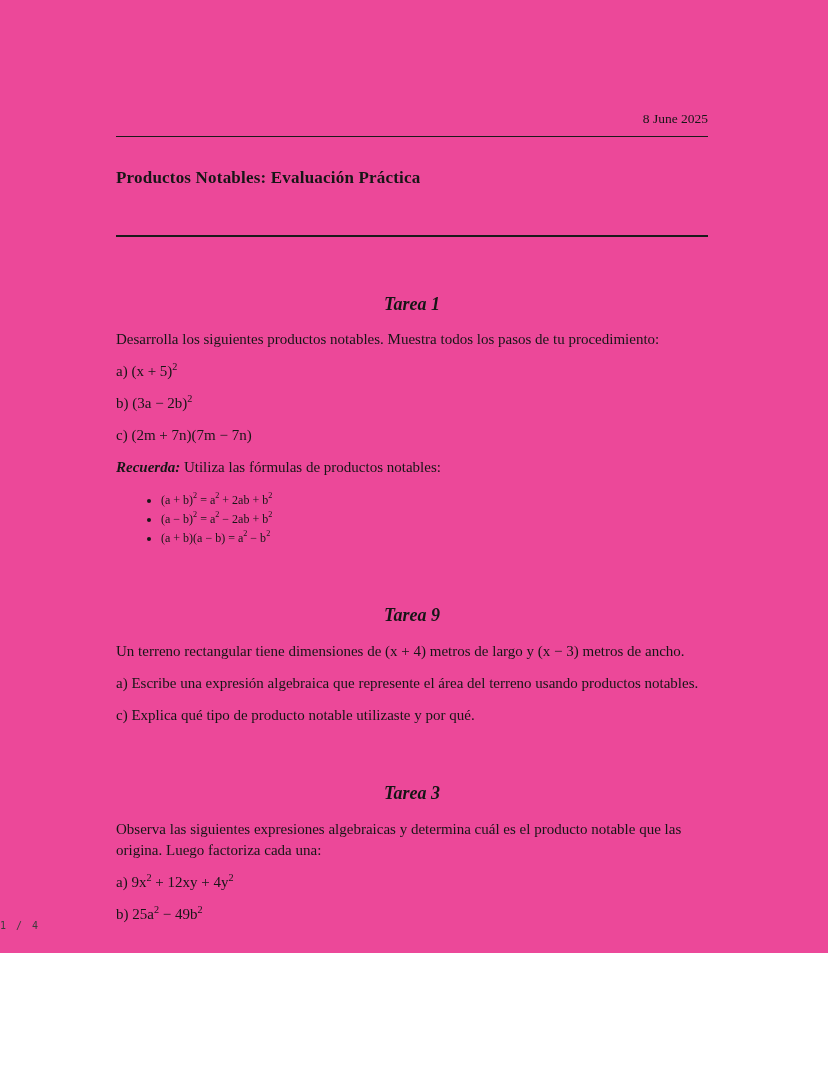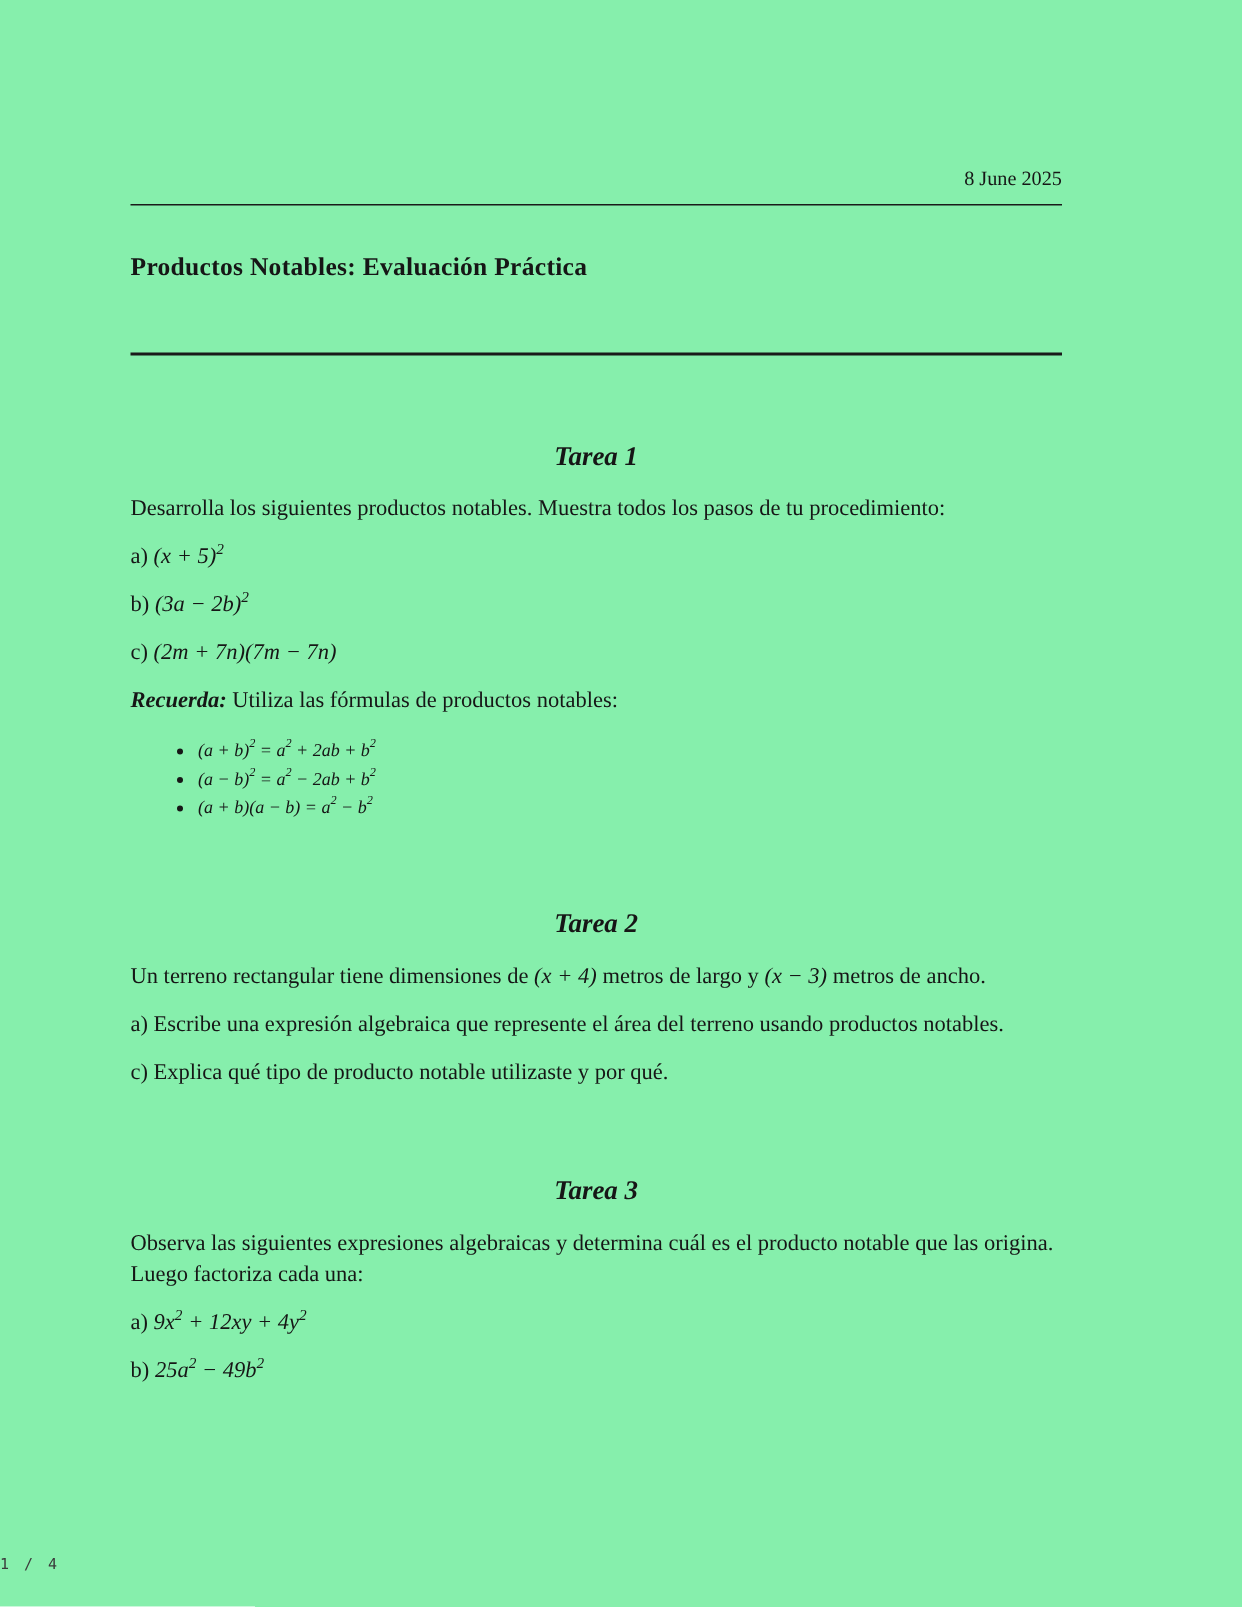--- a/index.html
+++ b/index.html
@@ -3,26 +3,26 @@
 <meta charset="utf-8">
 <style>
   html, body {
     margin: 0;
     padding: 0;
     background: #ffffff;
   }
   .page {
     position: relative;
     width: 828px;
-    height: 1071px;
+    height: 953px;
     margin: 0 auto;
-    background: #86efac;
+    background: #ec4899;
     color: #161616;
     font-family: "Liberation Serif", "DejaVu Serif", serif;
-    padding: 112px 120px 0 87px;
+    padding: 112px 120px 0 116px;
     box-sizing: border-box;
     overflow: hidden;
   }
   .doc-date {
     text-align: right;
     font-size: 13.5px;
     line-height: 1.1;
     margin-bottom: 9px;
   }
   .thin-rule {
@@ -49,21 +49,21 @@
     font-weight: bold;
     line-height: 1.2;
     margin: 0 0 14px 0;
     text-align: center;
   }
   p {
     font-size: 15px;
     line-height: 21px;
     margin: 0 0 11px 0;
   }
-  .math { font-style: italic; }
+  .math { }
   .math sup {
     font-size: 68%;
     line-height: 0;
     vertical-align: 6px;
     letter-spacing: 0;
   }
   .item-label { font-style: normal; }
   .reminder-label { font-weight: bold; font-style: italic; }
   .formula-list {
     margin: 13px 0 0 0;
@@ -106,21 +106,21 @@
     <p class="item"><span class="item-label">c)</span> <span class="math">(2m + 7n)(7m − 7n)</span></p>
     <p><span class="reminder-label">Recuerda:</span><span> Utiliza las fórmulas de productos notables:</span></p>
     <ul class="formula-list">
       <li><span class="math">(a + b)<sup>2</sup> = a<sup>2</sup> + 2ab + b<sup>2</sup></span></li>
       <li><span class="math">(a − b)<sup>2</sup> = a<sup>2</sup> − 2ab + b<sup>2</sup></span></li>
       <li><span class="math">(a + b)(a − b) = a<sup>2</sup> − b<sup>2</sup></span></li>
     </ul>
   </section>
 
   <section>
-    <h2 class="task-heading">Tarea 2</h2>
+    <h2 class="task-heading">Tarea 9</h2>
     <p><span>Un terreno rectangular tiene dimensiones de </span><span class="math">(x + 4)</span><span> metros de largo y </span><span class="math">(x − 3)</span><span> metros de ancho.</span></p>
     <p class="item"><span class="item-label">a)</span><span> Escribe una expresión algebraica que represente el área del terreno usando productos notables.</span></p>
     <p class="item"><span class="item-label">c)</span><span> Explica qué tipo de producto notable utilizaste y por qué.</span></p>
   </section>
 
   <section>
     <h2 class="task-heading">Tarea 3</h2>
     <p>Observa las siguientes expresiones algebraicas y determina cuál es el producto notable que las origina. Luego factoriza cada una:</p>
     <p class="item"><span class="item-label">a)</span> <span class="math">9x<sup>2</sup> + 12xy + 4y<sup>2</sup></span></p>
     <p class="item"><span class="item-label">b)</span> <span class="math">25a<sup>2</sup> − 49b<sup>2</sup></span></p>

